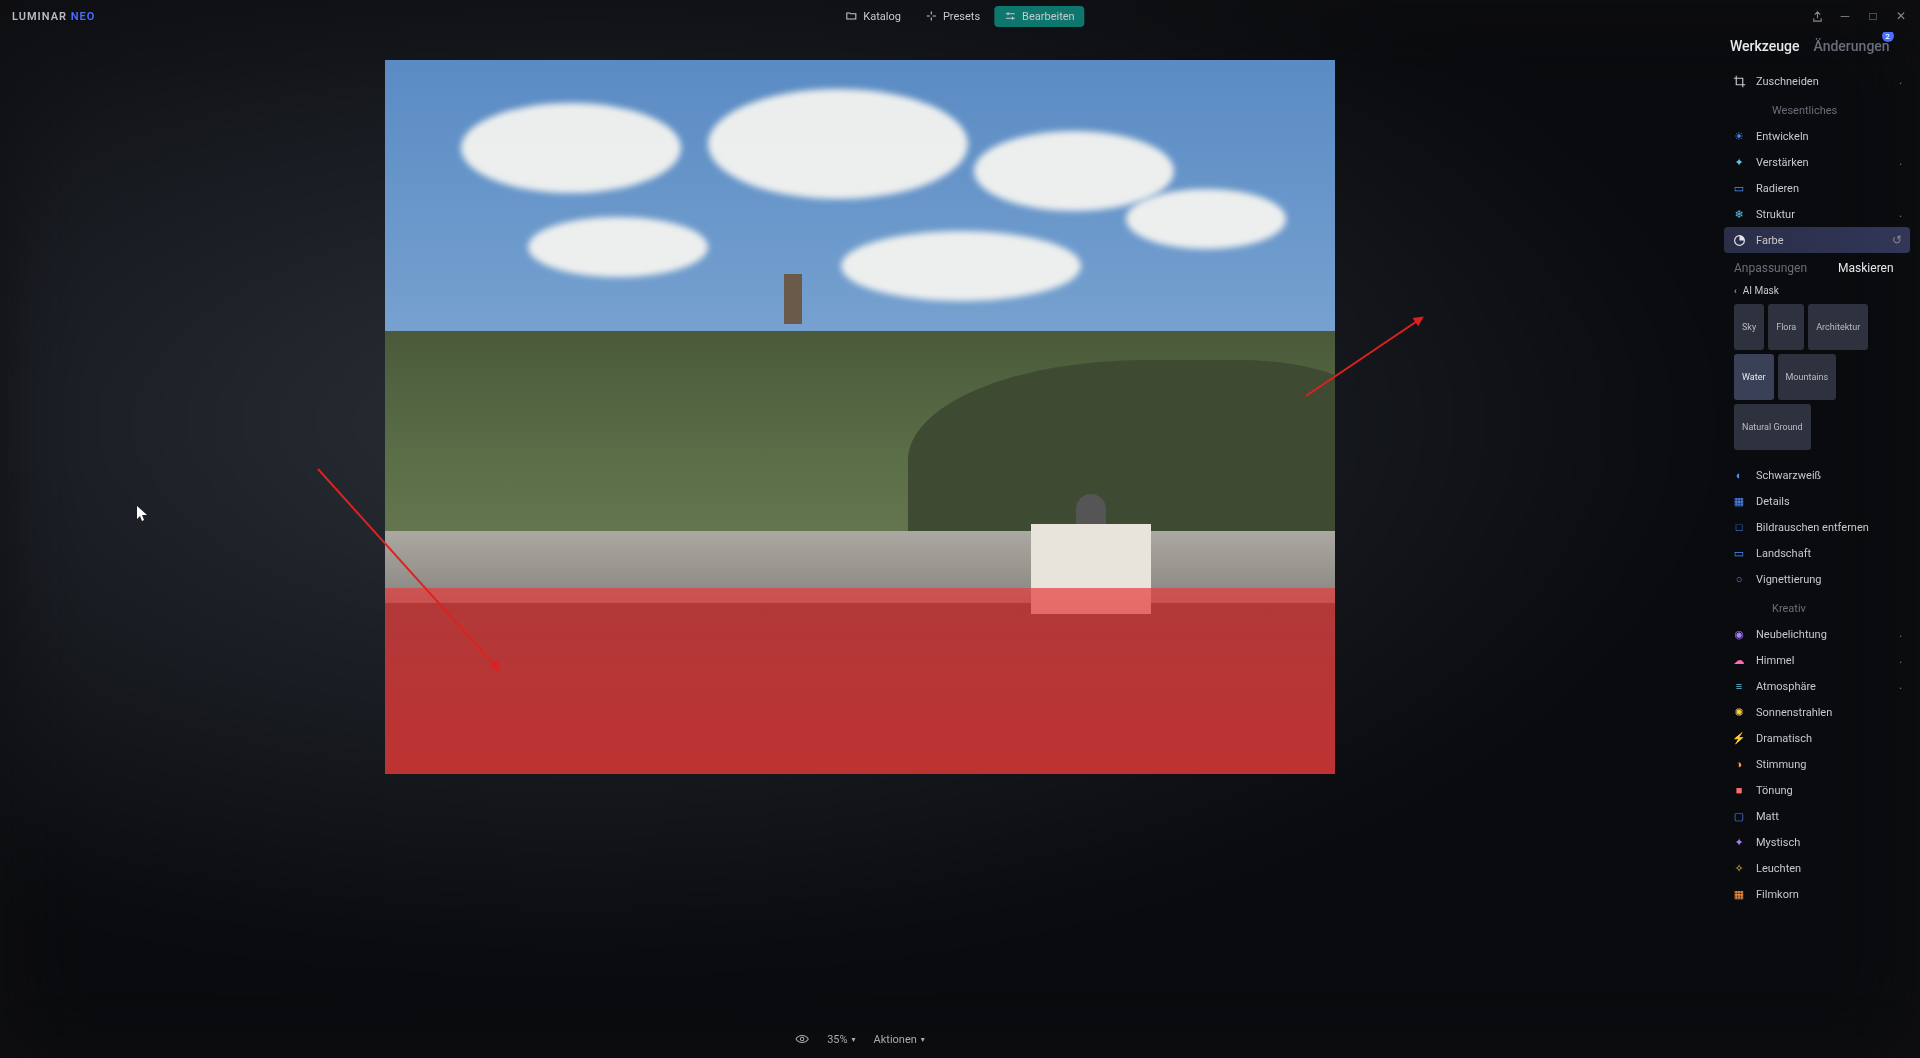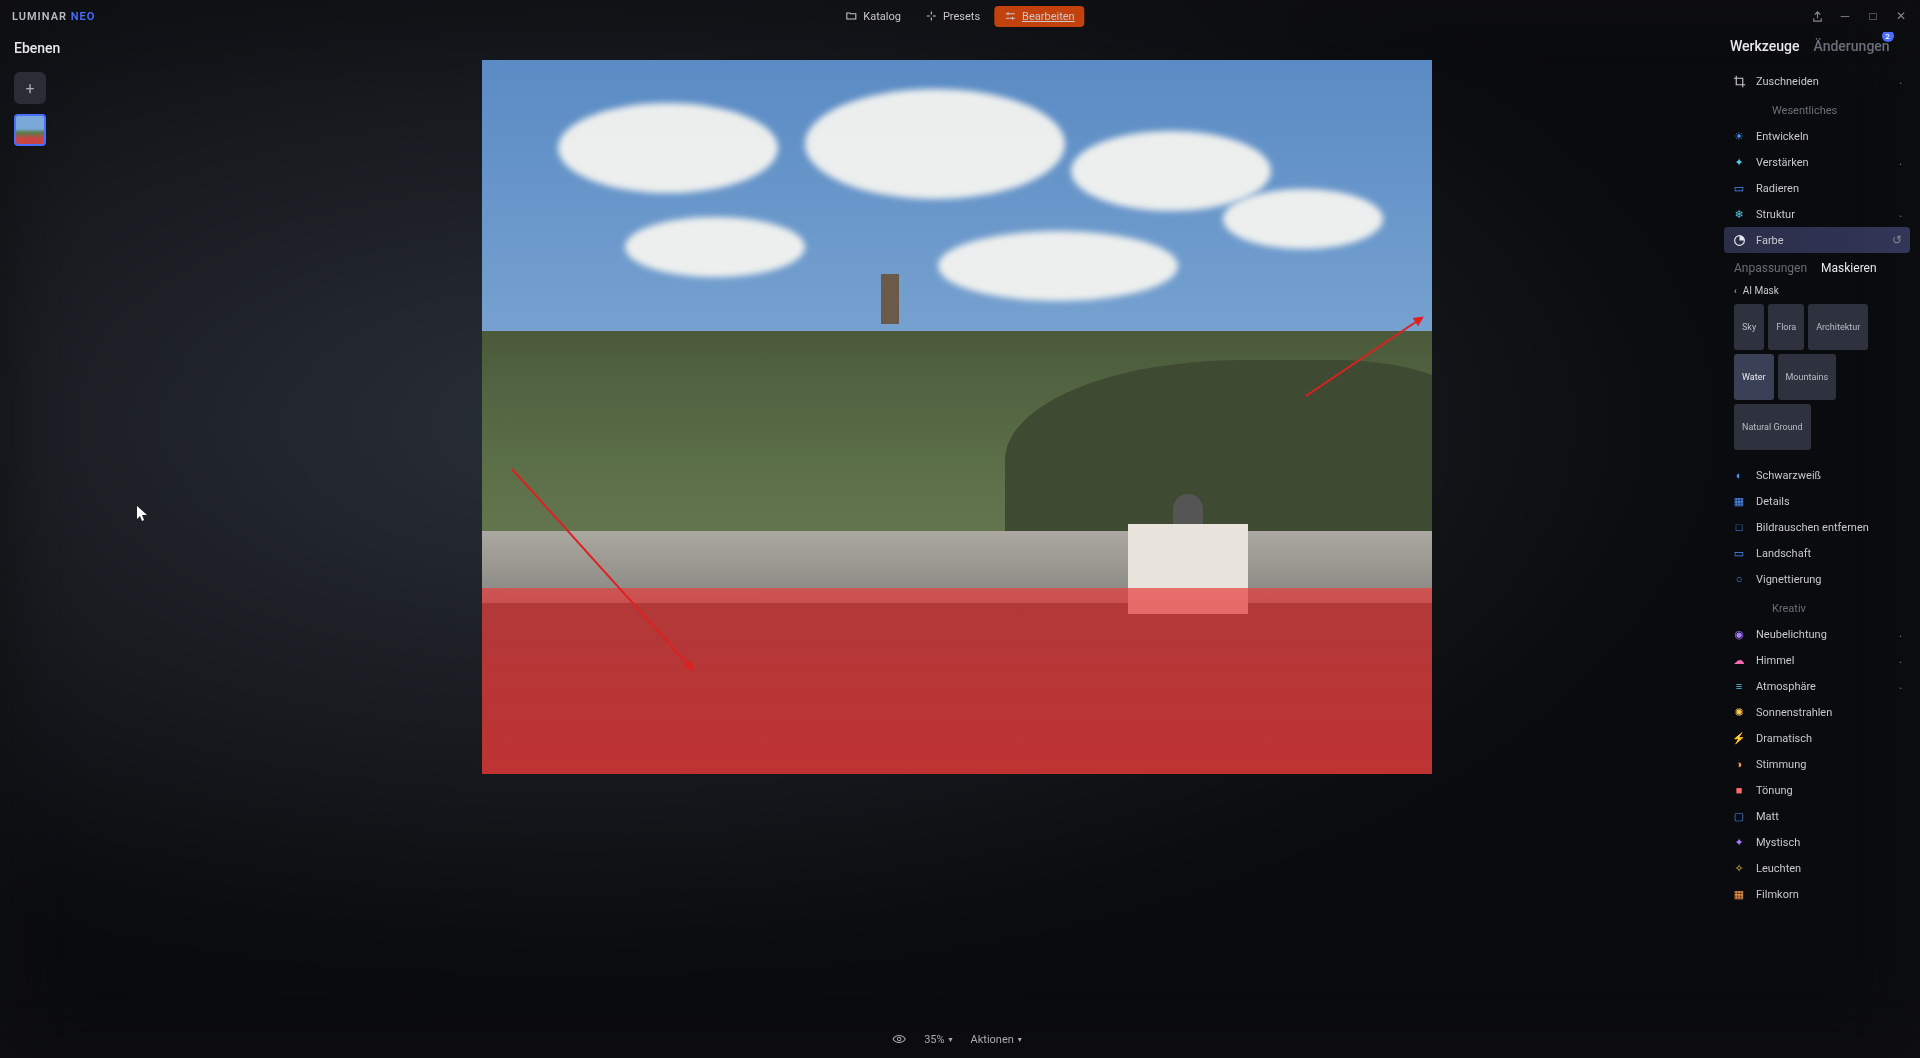--- a/index.html
+++ b/index.html
@@ -5,21 +5,21 @@
 * { margin:0; padding:0; box-sizing:border-box; font-family:-apple-system,BlinkMacSystemFont,"Segoe UI",Roboto,sans-serif; }
 body { background:#0f0f12; color:#c8c8cc; width:1920px; height:1058px; overflow:hidden; position:relative; }
 .bg-blur { position:absolute; inset:0; background:radial-gradient(ellipse at 30% 40%, #2a3038 0%, #0a0b0e 60%); filter:blur(40px); z-index:0; }
 
 
 .topbar { position:relative; z-index:2; height:32px; display:flex; align-items:center; padding:0 12px; }
 .logo { font-size:11px; letter-spacing:1px; color:#b8bcc4; font-weight:600; }
 .logo .neo { color:#4a6eff; }
 .top-center { position:absolute; left:50%; transform:translateX(-50%); display:flex; gap:4px;align-items:flex-end; }
 .top-btn { display:flex; align-items:center; gap:6px; padding:4px 10px; font-size:11px; color:#c8c8cc; border-radius:4px; cursor:pointer; }
-.top-btn.active { background:#c2410c;text-decoration:underline; }
+.top-btn.active { background:#0f766e; }
 .top-btn svg, .top-btn .ico { width:12px; height:12px; }
 .top-right { margin-left:auto; display:flex; gap:14px; align-items:center; }
 .win-btn { width:14px; height:14px; display:flex; align-items:center; justify-content:center; color:#888; cursor:pointer; font-size:12px; }
 
 
 .main { position:relative; z-index:2; display:flex; height:calc(100% - 32px); }
 .left { width:194px; padding:8px 14px; }
 .left h2 { font-size:14px; font-weight:500; color:#e8e8ec; margin-bottom:16px; }
 .layer-add { width:32px; height:32px; border-radius:6px; background:#2a2d36; display:flex; align-items:center; justify-content:center; color:#aaa; cursor:pointer; margin-bottom:10px; font-size:16px; }
 .layer-thumb { width:32px; height:32px; border-radius:4px; border:2px solid #4a6eff; background:linear-gradient(to bottom,#7aa8d8 45%,#5a7a4a 60%,#c94545 80%); cursor:pointer; }
@@ -64,21 +64,21 @@
 .ico-purple { color:#aa7aff; }
 .ico-yellow { color:#ffcc4a; }
 .ico-red { color:#ff6a6a; }
 .ico-cyan { color:#5ac8e8; }
 
 .section-label { font-size:11px; color:#6a6e78; padding:10px 8px 6px;margin-left:40px; }
 
 .subpanel { padding:4px 10px 12px; }
 .sub-tabs { display:flex; gap:14px; font-size:12px; padding:4px 0 10px; }
 .sub-tabs span { color:#6a6e78; cursor:pointer; }
-.sub-tabs span.active { color:#e8e8ec; }
+.sub-tabs span.active { color:#e8e8ec;margin-left:17px; }
 .ai-mask-row { display:flex; align-items:center; gap:6px; font-size:10px; color:#c8c8cc; padding-bottom:8px; cursor:pointer; }
 .chips { display:flex; flex-wrap:wrap; gap:4px; }
 .chip { font-size:9px; padding:18px 8px; background:#2e323e; color:#b8bcc4; border-radius:3px; cursor:pointer; }
 .chip.active { background:#3a4056; color:#e8e8ec; }
 
 svg { display:block; }
 </style>
 </head>
 <body>
 
@@ -116,25 +116,20 @@
         </svg>
     </div>
     <div class="win-btn">─</div>
     <div class="win-btn">□</div>
     <div class="win-btn">✕</div>
   </div>
 </div>
 
 <div class="main">
 
-  <div class="left">
-    <h2>Ebenen</h2>
-    <div class="layer-add">+</div>
-    <div class="layer-thumb"></div>
-  </div>
 
   <div class="center">
     <div class="canvas">
       <div class="sky"></div>
       <div class="cloud" style="top:6%;left:8%;width:220px;height:90px"></div>
       <div class="cloud" style="top:4%;left:34%;width:260px;height:110px"></div>
       <div class="cloud" style="top:10%;left:62%;width:200px;height:80px"></div>
       <div class="cloud" style="top:22%;left:15%;width:180px;height:60px"></div>
       <div class="cloud" style="top:24%;left:48%;width:240px;height:70px"></div>
       <div class="cloud" style="top:18%;left:78%;width:160px;height:60px"></div>

